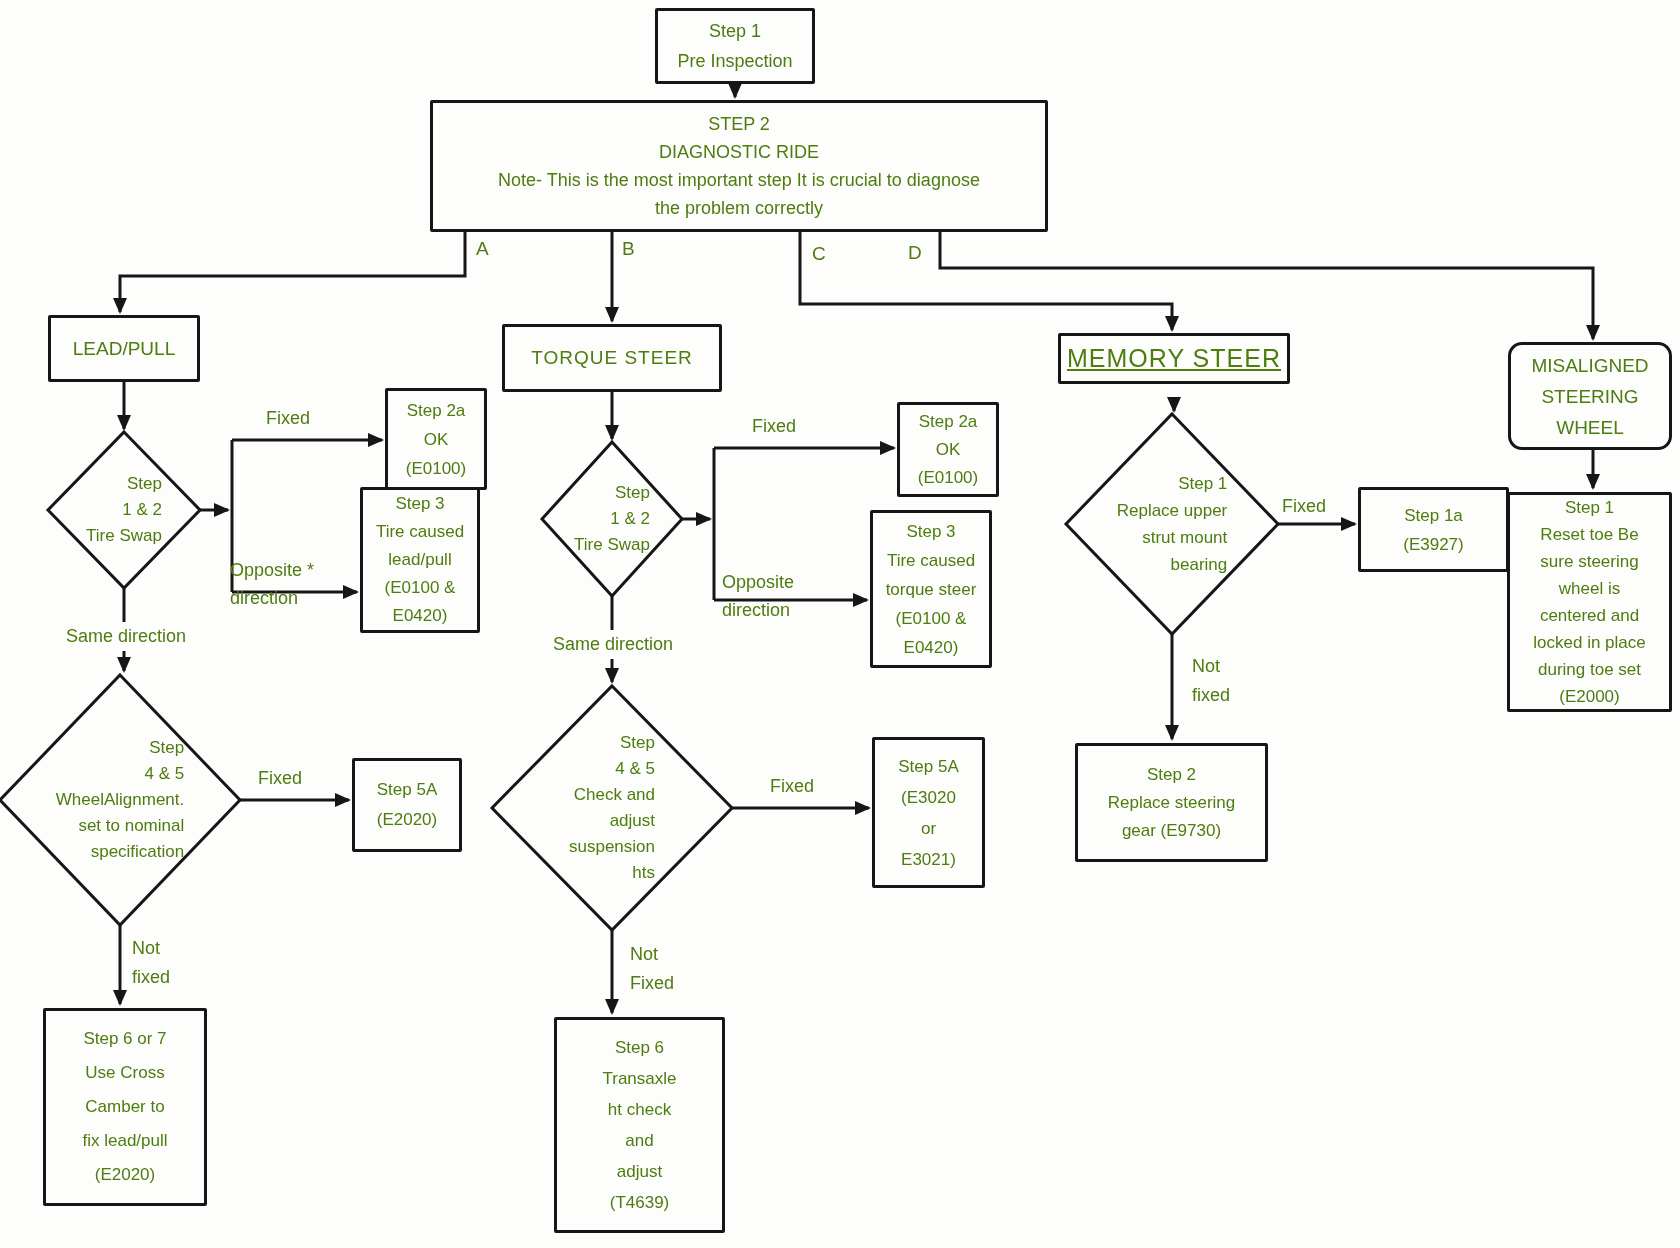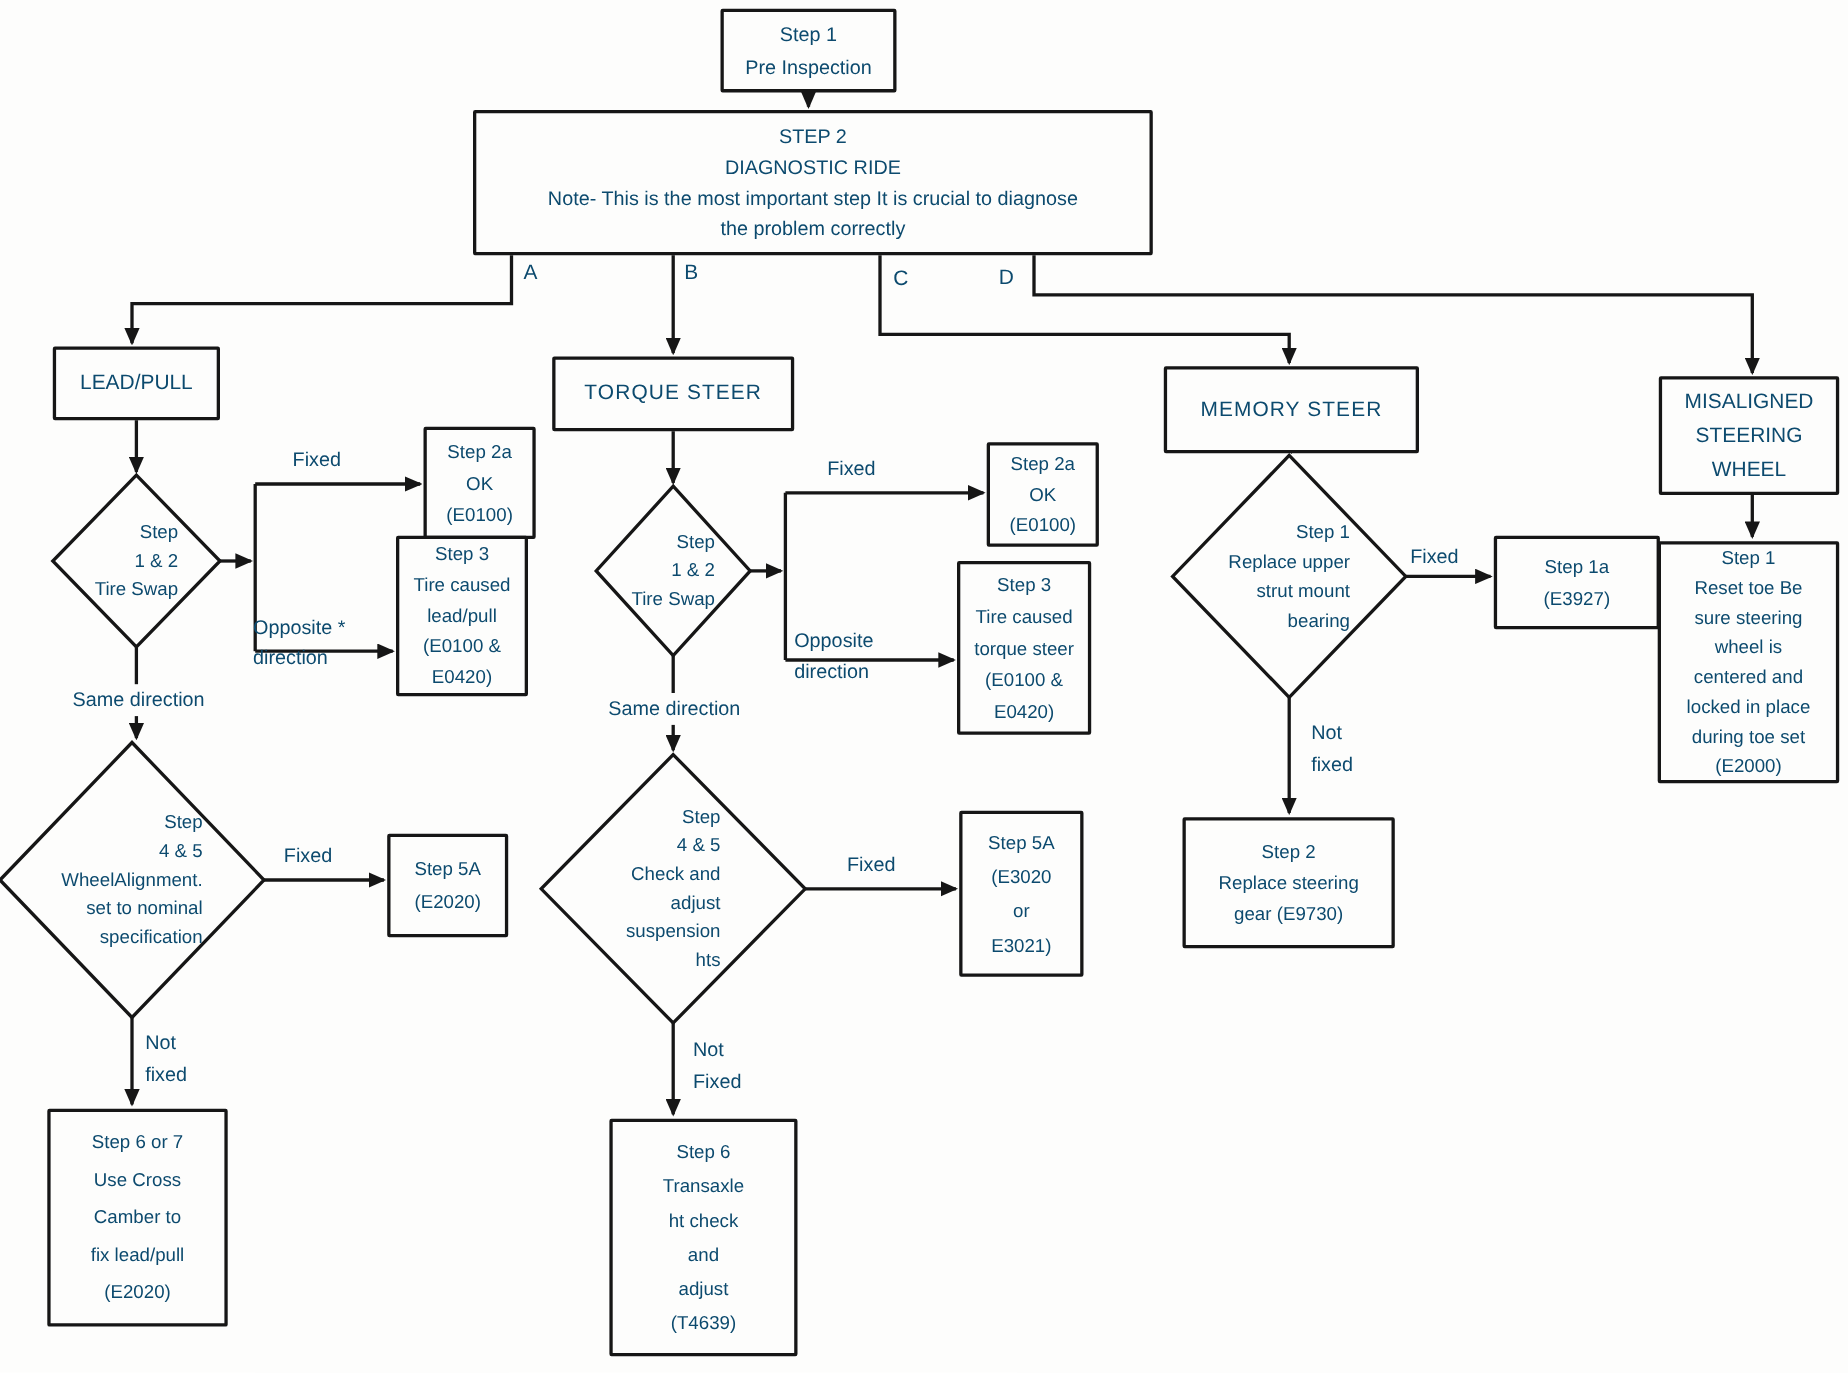--- a/index.html
+++ b/index.html
@@ -1,19 +1,19 @@
 <!DOCTYPE html>
 <html><head>
 <meta charset="utf-8">
 <title>Diagnostic Flowchart</title>
 <style>
   html,body{margin:0;padding:0;background:#ffffff;}
   .stage{
     position:relative;width:1680px;height:1248px;background:#fdfdfc;
-    font-family:"Liberation Sans",sans-serif;color:#0c4a6e;overflow:hidden;
+    font-family:"Liberation Sans",sans-serif;color:#4d7c0f;overflow:hidden;
   }
   svg.wires{position:absolute;left:0;top:0;width:1680px;height:1248px;}
   svg.wires path, svg.wires polyline{fill:none;stroke:#161616;stroke-width:3;}
   svg.wires polygon.diamond{fill:#fdfdfc;stroke:#161616;stroke-width:3;}
   .node{
     position:absolute;border:3px solid #161616;background:#fdfdfc;
     display:flex;align-items:center;justify-content:center;text-align:center;
     border-radius:2px;box-sizing:border-box;
   }
   .node .txt{white-space:pre-line;width:100%;}
@@ -88,25 +88,25 @@
   </div>
 
   <div class="node" style="left:48px;top:315px;width:152px;height:67px;font-size:19px;">
     <div class="txt">LEAD/PULL</div>
   </div>
 
   <div class="node" style="left:502px;top:324px;width:220px;height:68px;font-size:19px;letter-spacing:1px;">
     <div class="txt">TORQUE STEER</div>
   </div>
 
-  <div class="node" style="left:1058px;top:333px;width:232px;height:79px;font-size:19px;letter-spacing:1px;">
+  <div class="node" style="left:1058px;top:333px;width:232px;height:51px;font-size:25px;letter-spacing:1px;text-decoration:underline;">
     <div class="txt">MEMORY STEER</div>
   </div>
 
-  <div class="node" style="left:1508px;top:342px;width:164px;height:108px;font-size:19px;line-height:31px;">
+  <div class="node" style="left:1508px;top:342px;width:164px;height:108px;font-size:19px;line-height:31px;border-radius:14px;">
     <div class="txt">MISALIGNED
 STEERING
 WHEEL</div>
   </div>
 
   <div class="node" style="left:385px;top:388px;width:102px;height:102px;font-size:17px;line-height:29px;">
     <div class="txt">Step 2a
 OK
 (E0100)</div>
   </div>

